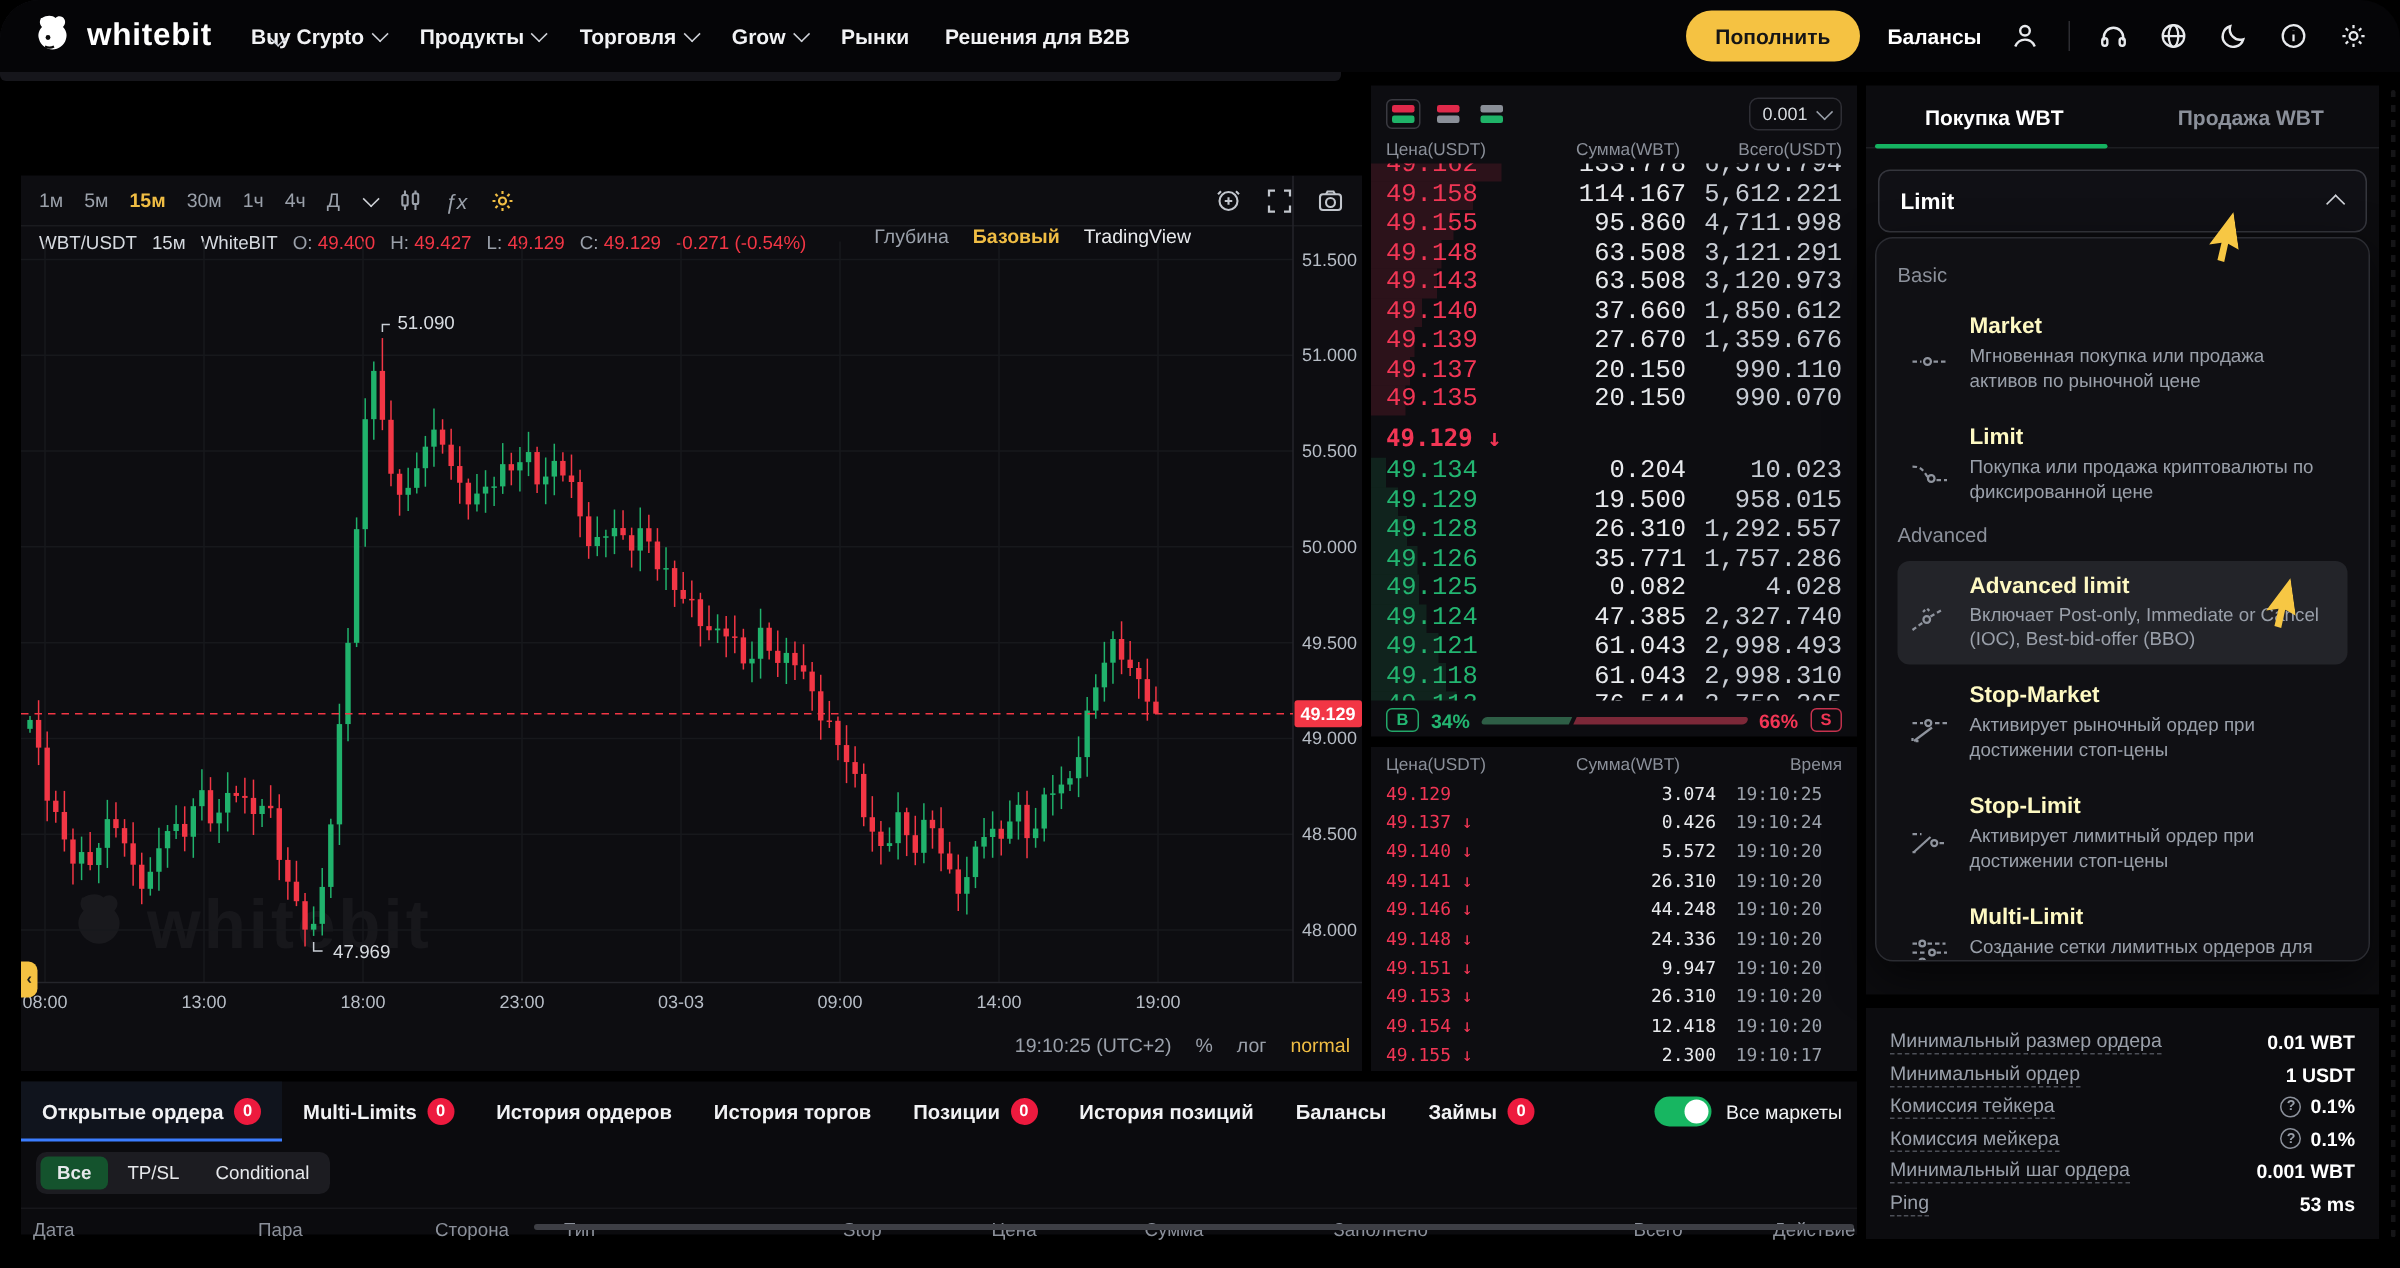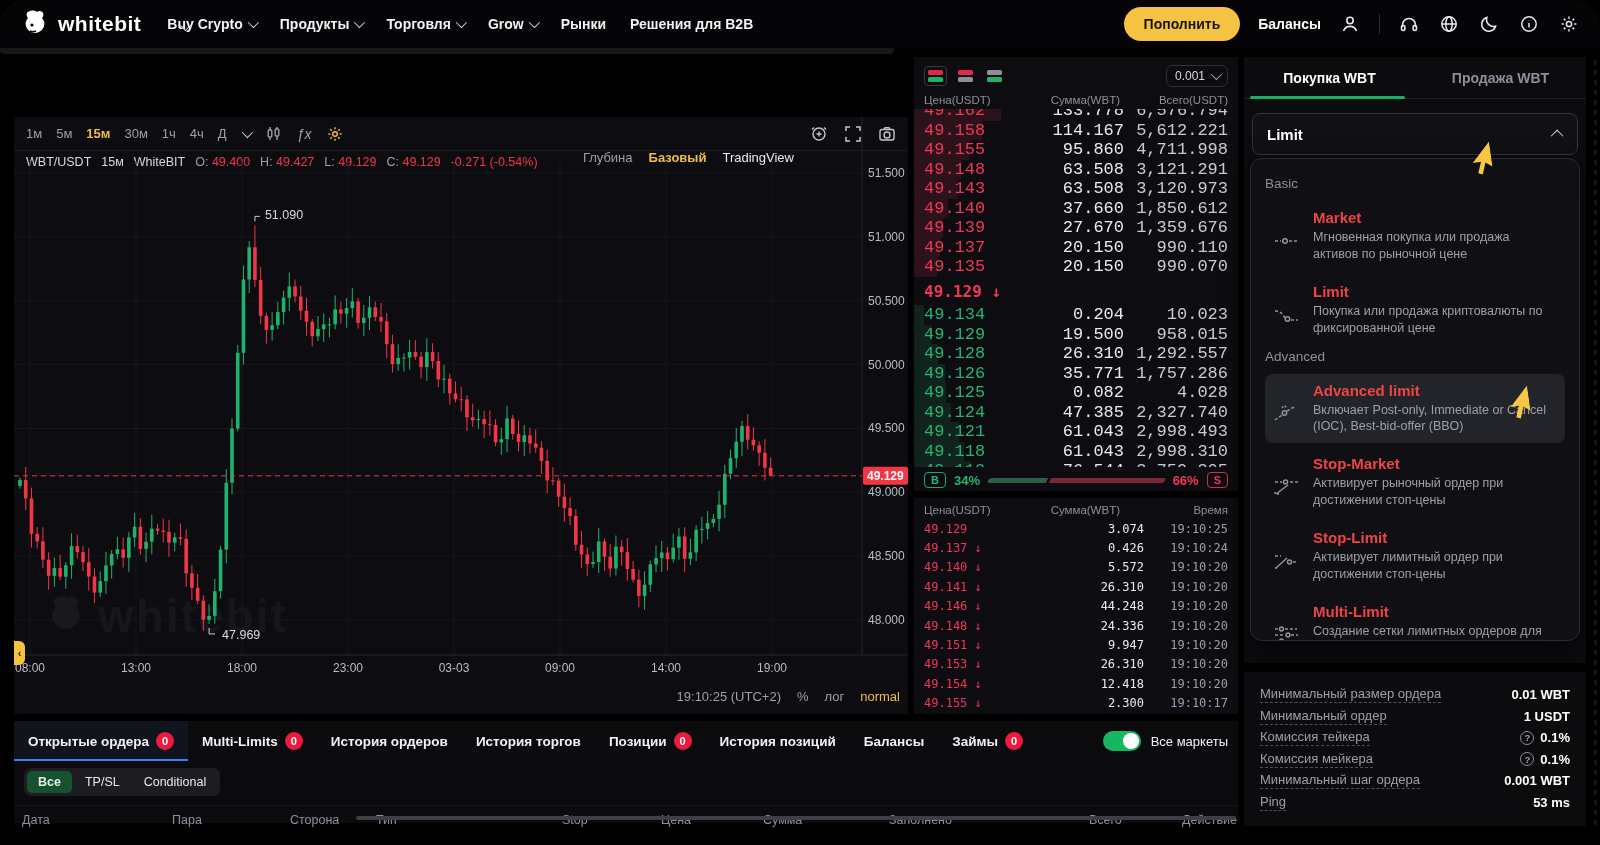--- a/index.html
+++ b/index.html
@@ -75,36 +75,36 @@
   .db-track { flex:1; height:5px; display:flex; gap:3px; }
   .db-buy { background:#2e5e46; border-radius:3px 0 0 3px; transform:skewX(-25deg); }
   .db-sell { background:#7c2838; border-radius:0 3px 3px 0; transform:skewX(-25deg); }
   .pct-b { color:#23b571; } .pct-s { color:#f23655; }
 
   
   .trades { left:914px; top:498px; width:324px; height:216px; }
   .tr-row { display:flex; padding:2.5px 10px; font-size:12px; font-family:"DejaVu Sans Mono",monospace; height:19.4px; align-items:center; cursor:pointer; }
   .tr-row .p { width:96px; color:#f23655; }
   .tr-row .a { flex:1; text-align:right; color:#e8eaed; }
-  .tr-row .t { width:84px; text-align:right; color:#9aa0aa; }
+  .tr-row .t { width:84px; text-align:center; color:#9aa0aa; }
 
   
   .orderform { left:1244px; top:57px; width:342px; height:606px; background:#0c0c0f; }
   .of-tabs { display:flex; height:42px; border-bottom:1px solid #1d1e22; }
   .of-tab { flex:1; display:flex; align-items:center; justify-content:center; font-size:14px; font-weight:700; color:#8b909a; position:relative; cursor:pointer; }
   .of-tab.active { color:#fff; }
   .of-tab.active::after { content:""; position:absolute; left:6px; right:10px; bottom:-1px; height:3px; background:#15b361; border-radius:2px; }
   .of-select { margin:14px 8px 0; height:42px; border:1px solid #35363d; border-radius:8px; display:flex; align-items:center; padding:0 14px; font-size:15px; font-weight:700; color:#fff; cursor:pointer; background:#101015; }
   .chev-up { margin-left:auto; width:9px; height:9px; border-left:1.8px solid #cfd2d8; border-top:1.8px solid #cfd2d8; transform:rotate(45deg) translateY(2px); }
   .dropdown { position:absolute; left:6px; right:6px; top:101px; bottom:22px; background:#101014; border:1px solid #2b2c32; border-radius:12px; padding:13px 14px; box-shadow:0 10px 30px rgba(0,0,0,.6); overflow:hidden; }
   .dd-section { font-size:13.5px; color:#8b909a; margin:4px 0 10px; }
   .dd-item { display:flex; gap:10px; padding:8px 8px; border-radius:8px; cursor:pointer; margin-bottom:4px; }
   .dd-item.hl { background:#232429; }
   .dd-ic { width:30px; flex:none; padding-top:22px; color:#8f949e; }
-  .dd-title { font-size:15px; font-weight:700; color:#ef4444; margin-bottom:3px; }
+  .dd-title { font-size:15px; font-weight:700; color:#fef9c3; margin-bottom:3px; }
   .dd-desc { font-size:12.5px; color:#9aa0aa; line-height:1.35; }
 
   
   .infopanel { left:1244px; top:672px; width:342px; height:154px; background:#0c0c0f; padding:12px 16px; }
   .info-row { display:flex; align-items:center; height:21.5px; font-size:13px; }
   .info-label { color:#9aa0aa; border-bottom:1px dashed #4c4f57; padding-bottom:1px; cursor:help; }
   .info-val { margin-left:auto; font-weight:700; color:#fff; display:flex; align-items:center; gap:6px; }
   .help-ic { width:14px; height:14px; border:1px solid #8b909a; border-radius:50%; color:#9aa0aa; font-size:9.5px; font-weight:700; display:flex; align-items:center; justify-content:center; }
 
   

